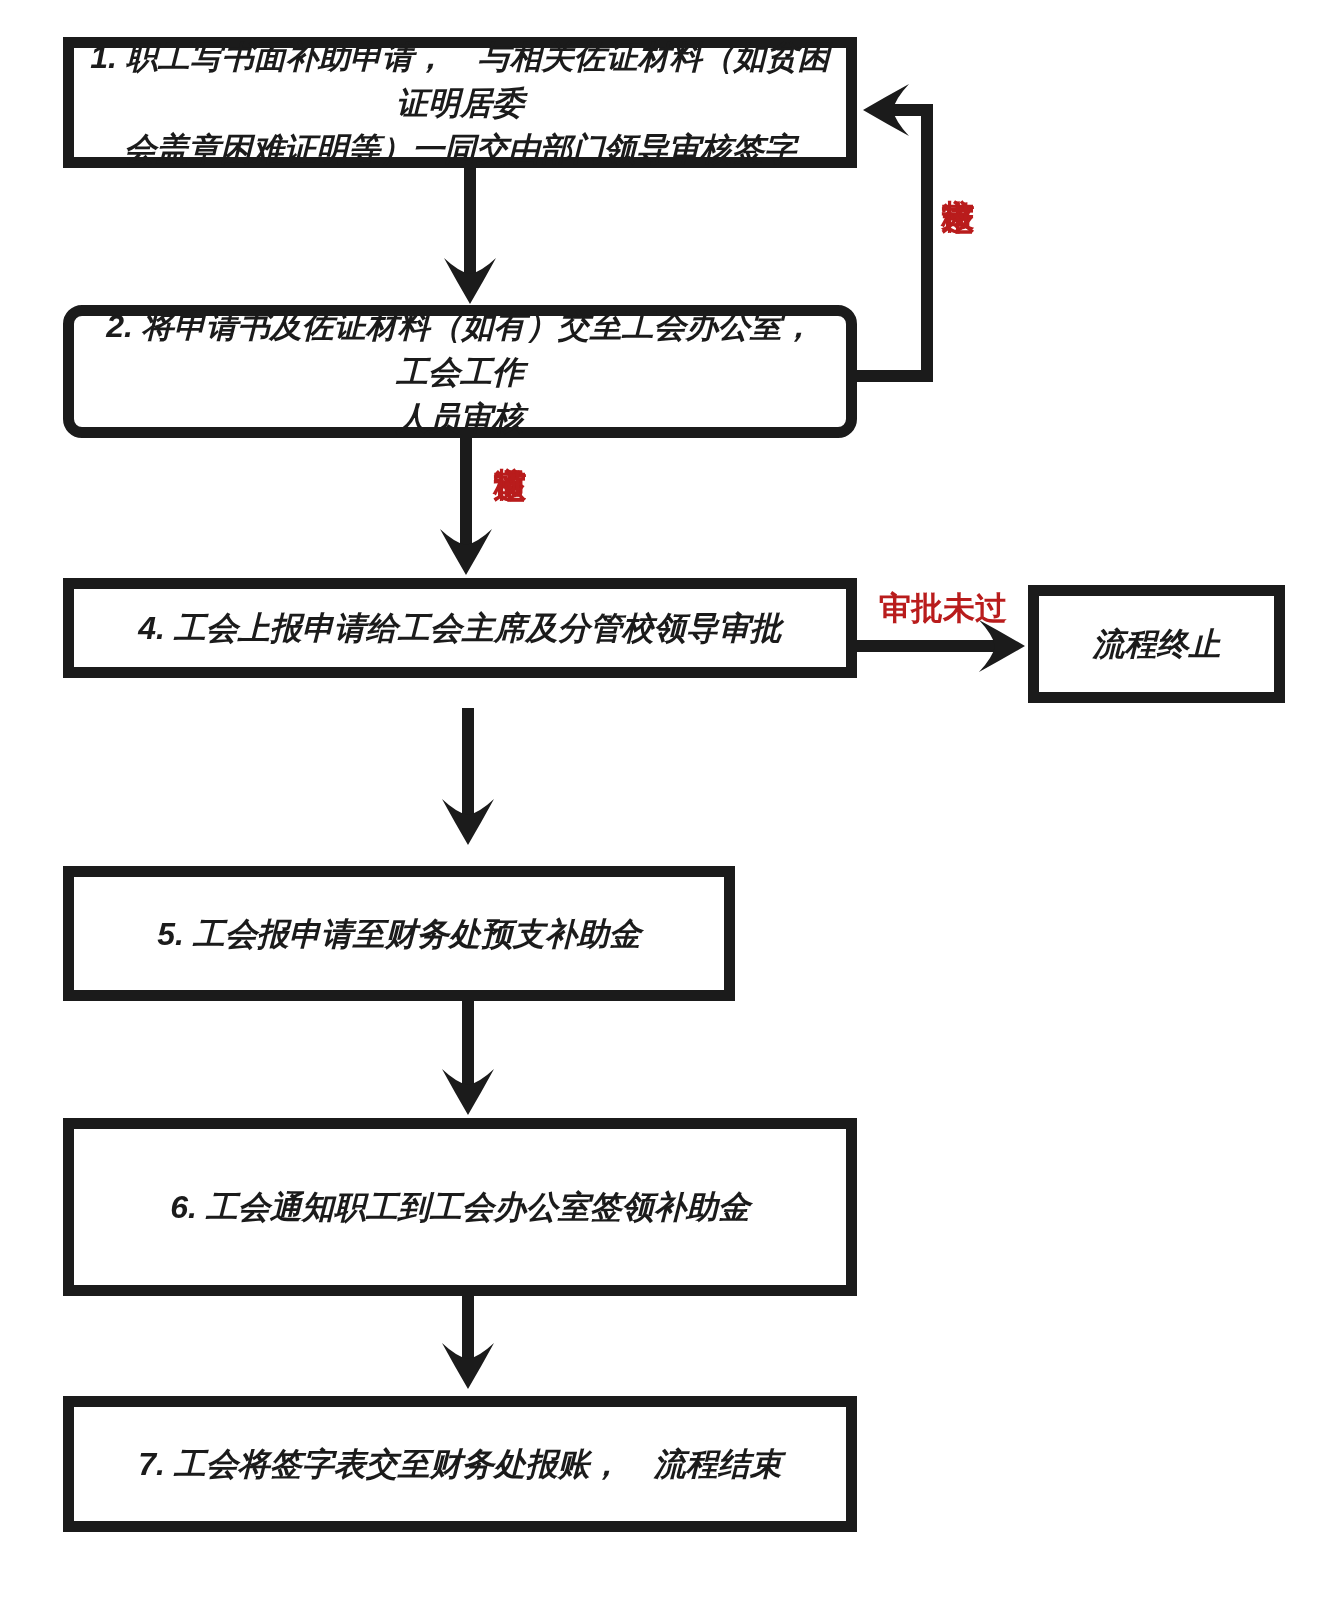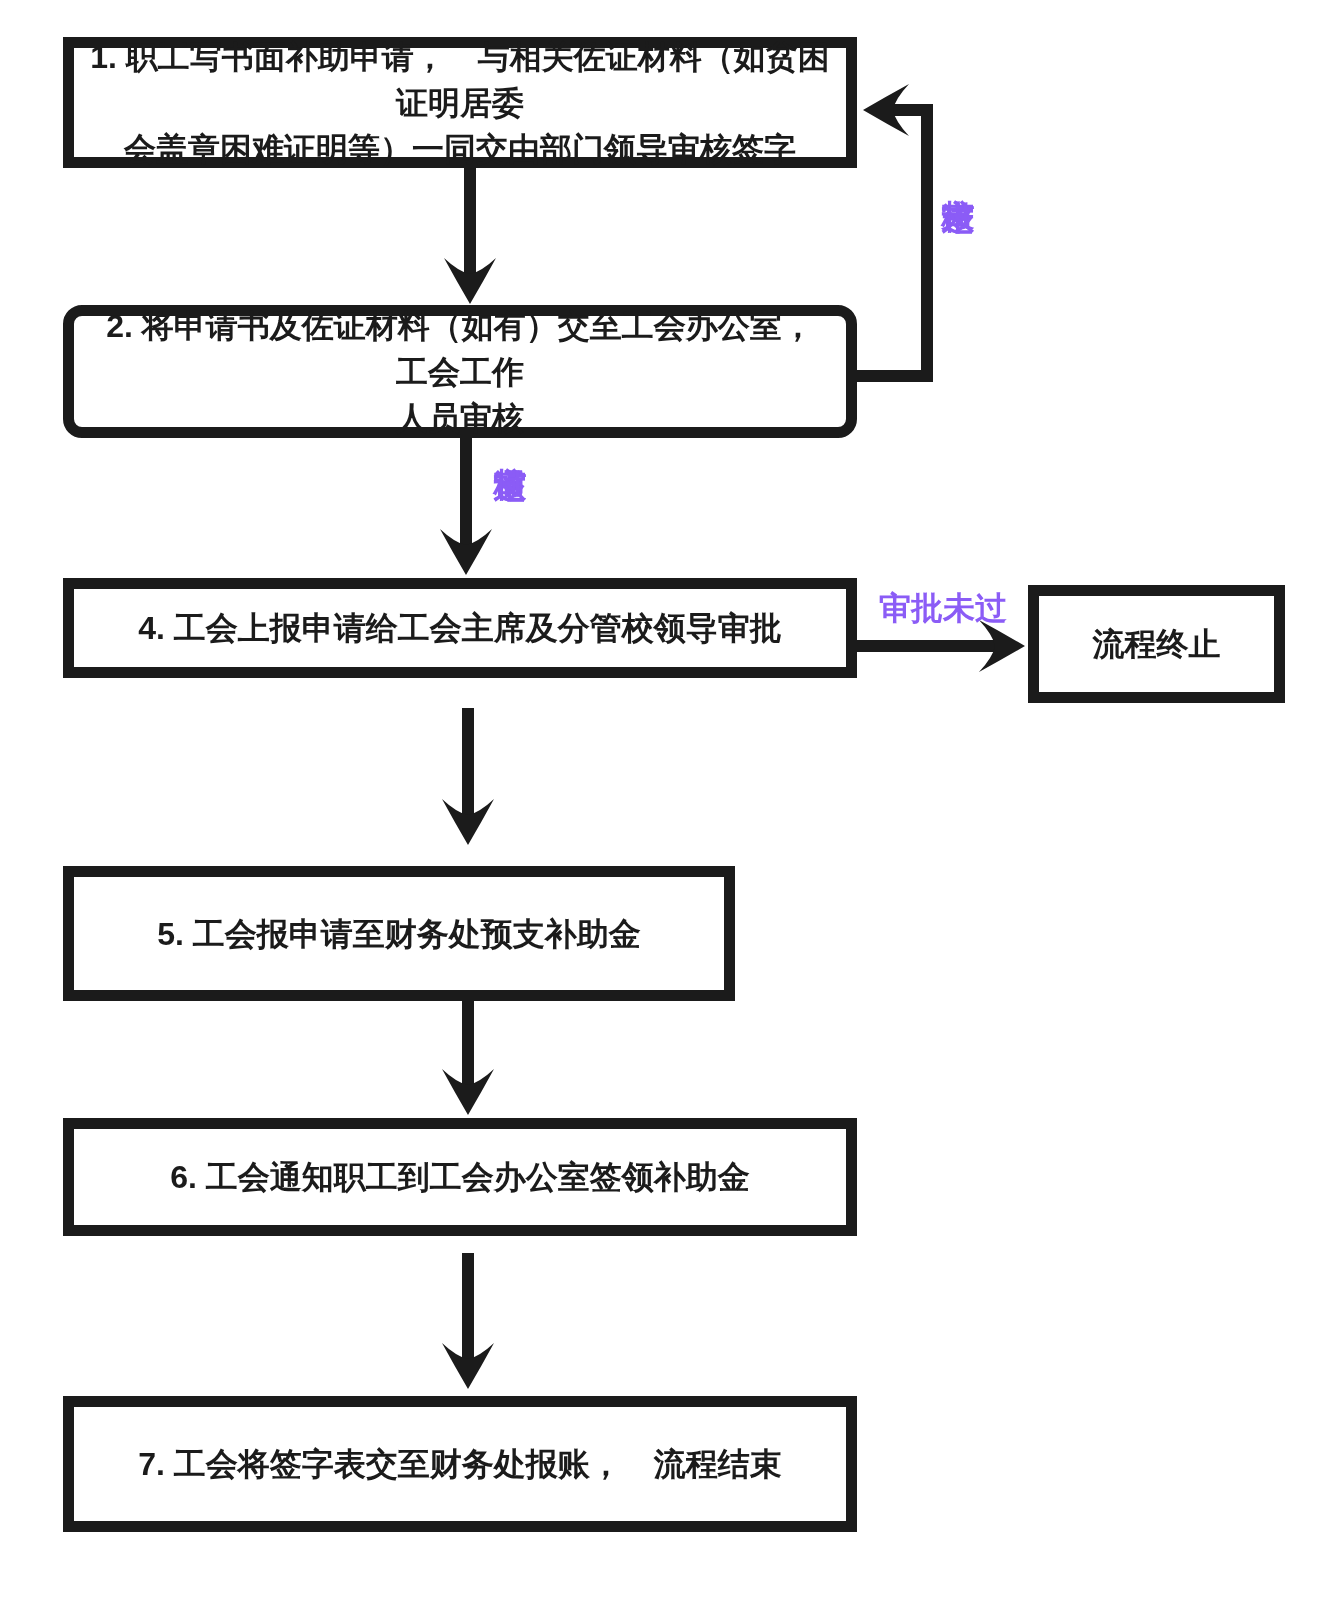--- a/index.html
+++ b/index.html
@@ -30,31 +30,32 @@
     color: #1b1b1b;
     display: flex;
     align-items: center;
     justify-content: center;
     text-align: center;
     font-weight: 700;
     font-size: 32px;
     line-height: 46px;
     white-space: pre-line;
     padding: 8px 14px;
+    font-style: italic;
   }
   .box-step1 { left: 63px;   top: 37px;   width: 794px; height: 131px; }
   .box-step2 { left: 63px;   top: 305px;  width: 794px; height: 133px; border-radius: 19px; }
   .box-step4 { left: 63px;   top: 578px;  width: 794px; height: 100px; }
   .box-step5 { left: 63px;   top: 866px;  width: 672px; height: 135px; }
-  .box-step6 { left: 63px;   top: 1118px; width: 794px; height: 118px; }
+  .box-step6 { left: 63px;   top: 1118px; width: 794px; height: 178px; }
   .box-step7 { left: 63px;   top: 1396px; width: 794px; height: 136px; }
   .box-terminate { left: 1028px; top: 585px; width: 257px; height: 118px; }
   .edge-label {
     position: absolute;
-    color: #8b5cf6;
+    color: #b91c1c;
     font-weight: 700;
     font-size: 33px;
     line-height: 1;
   }
   .edge-label.vertical {
     writing-mode: vertical-rl;
     text-orientation: upright;
     letter-spacing: 1px;
   }
   .label-review-failed  { left: 942px; top: 172px; }

